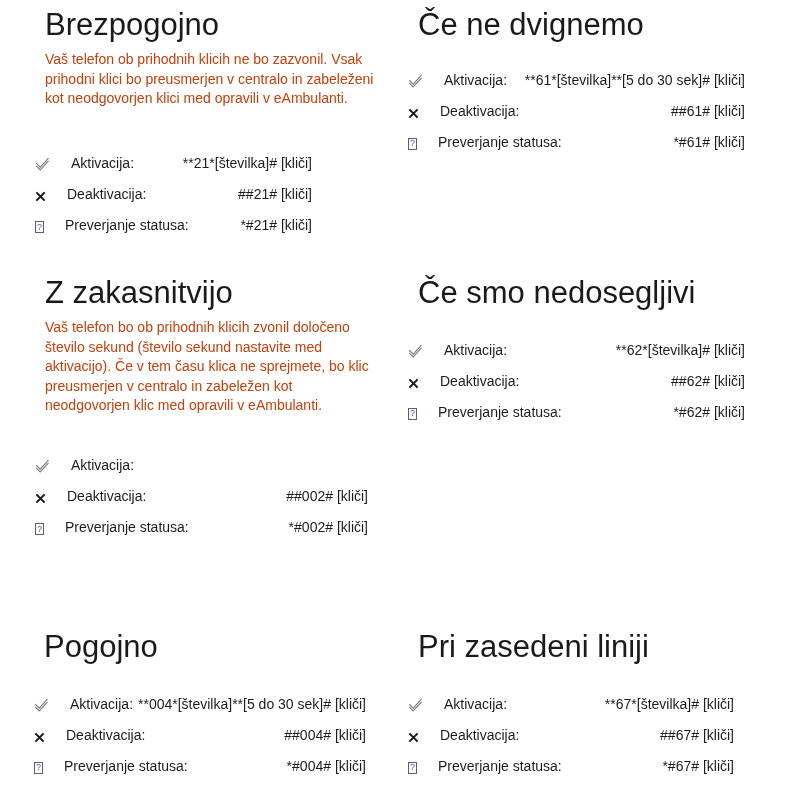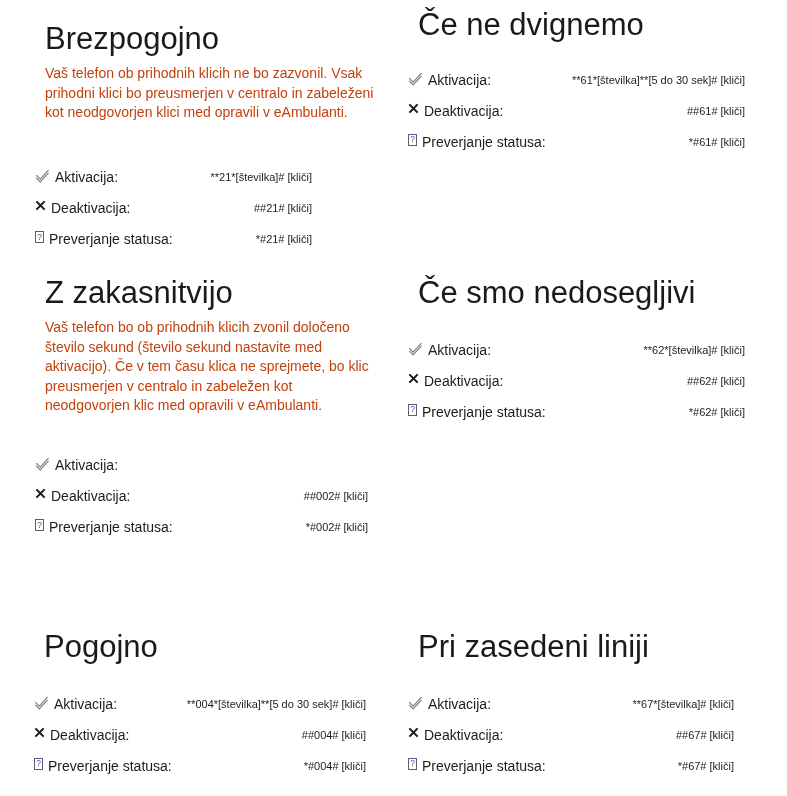--- a/index.html
+++ b/index.html
@@ -27,42 +27,42 @@
   }
   .rows{display:block;}
   .row{
     display:flex;
     align-items:center;
     justify-content:space-between;
     height:31px;
   }
   .row-left{
     display:flex;
-    align-items:flex-start;
-    gap:5px;
+    align-items:flex-end;
+    gap:21px;
     white-space:nowrap;
   }
   .row-label{font-size:14px;color:#1c1c1c;}
   .row-value{
-    font-size:11px;
+    font-size:14px;
     color:#1c1c1c;
     white-space:nowrap;
     text-align:right;
   }
   .icon{display:inline-flex;align-items:center;justify-content:center;flex:0 0 auto;}
   .qbox{
     width:9px;height:12px;
     border:1px solid #5d5d78;
     display:inline-flex;align-items:center;justify-content:center;
     font-size:8.5px;line-height:1;
     color:#3a57a8;
     box-sizing:border-box;
   }
   
-  #s1{left:35px;top:20px;width:342px;}
+  #s1{left:35px;top:6px;width:342px;}
   #s2{left:408px;top:6px;width:337px;}
   #s3{left:35px;top:274px;width:342px;}
   #s4{left:408px;top:274px;width:337px;}
   #s5{left:34px;top:628px;width:332px;}
   #s6{left:408px;top:628px;width:326px;}
   #s1 .rows{margin-top:39px;width:277px;}
   #s2 .rows{margin-top:20px;width:337px;}
   #s3 .rows{margin-top:34px;width:333px;}
   #s4 .rows{margin-top:22px;width:337px;}
   #s5 .rows{margin-top:22px;width:332px;}

